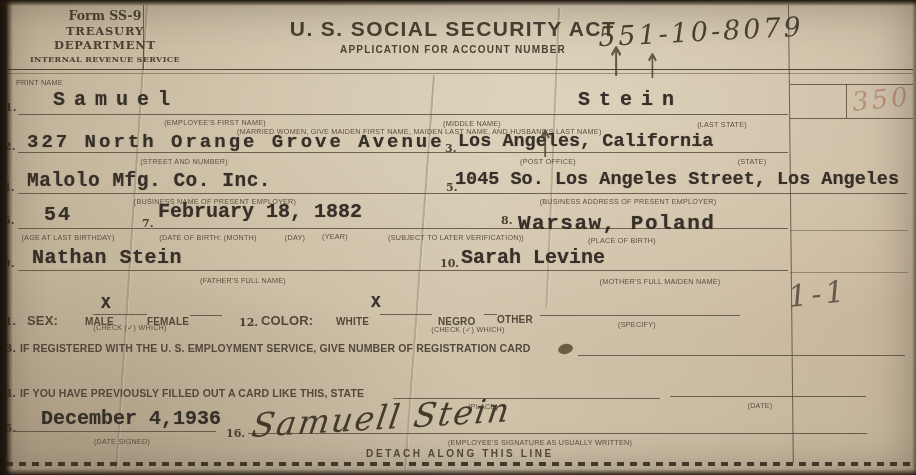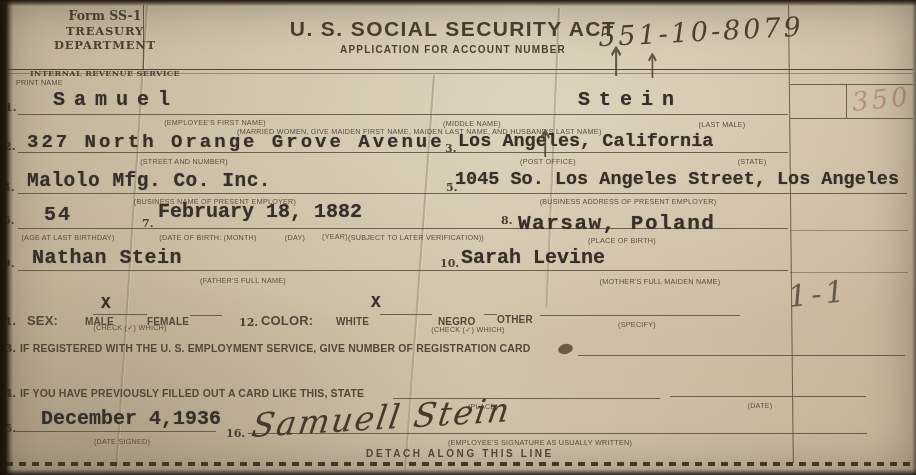--- a/index.html
+++ b/index.html
@@ -48,35 +48,35 @@
   .hw{position:absolute;font-family:"DejaVu Serif",serif;font-style:italic;
      color:var(--ink-pen,#4c4234);z-index:8;white-space:nowrap;}
   .arrow{position:absolute;font-family:"DejaVu Sans",sans-serif;font-size:24px;
      color:rgba(78,66,50,.85);z-index:8;transform:scaleY(1.7);}
   .blob{position:absolute;width:15px;height:10px;border-radius:50%;
      background:rgba(84,66,42,.8);transform:rotate(-12deg);z-index:7;}
   .hdr-corner{position:absolute;left:20px;top:8px;width:170px;text-align:center;z-index:6;
      font-family:"DejaVu Serif",serif;color:#4d4234;}
   .hdr-corner .l1{font-size:12.5px;font-weight:bold;}
   .hdr-corner .l2{font-size:11.5px;font-weight:bold;letter-spacing:.8px;margin-top:1px;}
-  .hdr-corner .l3{font-size:8px;font-weight:bold;letter-spacing:.4px;margin-top:16px;}
+  .hdr-corner .l3{font-size:8px;font-weight:bold;letter-spacing:.4px;margin-top:2px;}
   .title{position:absolute;left:453px;top:17px;transform:translateX(-50%);
      font-size:21px;font-weight:bold;letter-spacing:1.4px;color:#4a3f31;z-index:6;white-space:nowrap;}
   .subtitle{position:absolute;left:453px;top:44px;transform:translateX(-50%);
      font-size:10px;font-weight:bold;letter-spacing:1.2px;color:#4d4234;z-index:6;white-space:nowrap;}
   .detach{position:absolute;left:460px;top:448px;transform:translateX(-50%);
      font-size:10px;font-weight:bold;letter-spacing:2.6px;color:#564a3a;z-index:6;white-space:nowrap;}
 </style>
 </head>
 <body>
 
 <div id="stage">
 
   <div class="hdr-corner">
-    <div class="l1">Form SS-1</div>
+    <div class="l1">Form SS-9</div>
     <div class="l2">TREASURY DEPARTMENT</div>
     <div class="l3">INTERNAL REVENUE SERVICE</div>
   </div>
   <div class="title">U. S. SOCIAL SECURITY ACT</div>
   <div class="subtitle">APPLICATION FOR ACCOUNT NUMBER</div>
 
   <div class="hw" style="left:598px;top:16px;font-size:27px;letter-spacing:3px;transform:rotate(-3deg);">551-10-8079</div>
   <span class="arrow" style="left:606px;top:48px;">↑</span>
   <span class="arrow" style="left:644px;top:54px;font-size:20px;">↑</span>
   <span class="arrow" style="left:536px;top:132px;font-size:22px;">↑</span>
@@ -113,21 +113,21 @@
   <div class="crease" style="left:146px;top:5px;height:465px;transform:rotate(3.8deg);"></div>
   <div class="crease" style="left:433px;top:75px;height:395px;transform:rotate(4.2deg);"></div>
   <div class="crease" style="left:558px;top:8px;height:300px;transform:rotate(2.4deg);"></div>
 
   <div class="c" style="left:16px;top:78px;transform:none;">PRINT NAME</div>
   <span class="n" style="left:5px;top:101px;">1.</span>
   <span class="t" style="left:53px;top:88px;letter-spacing:9px;">Samuel</span>
   <span class="c" style="left:215px;top:118px;">(EMPLOYEE'S FIRST NAME)</span>
   <span class="c" style="left:472px;top:119px;">(MIDDLE NAME)</span>
   <span class="t" style="left:578px;top:88px;letter-spacing:9px;">Stein</span>
-  <span class="c" style="left:722px;top:120px;">(LAST MALE)</span>
+  <span class="c" style="left:722px;top:120px;">(LAST STATE)</span>
   <span class="c" style="left:237px;top:127px;transform:none;">(MARRIED WOMEN, GIVE MAIDEN FIRST NAME, MAIDEN LAST NAME, AND HUSBAND'S LAST NAME)</span>
 
   <span class="n" style="left:4px;top:140px;">2.</span>
   <span class="t" style="left:27px;top:131px;font-size:19px;letter-spacing:3px;">327 North Orange Grove Avenue</span>
   <span class="c" style="left:184px;top:157px;">(STREET AND NUMBER)</span>
   <span class="n" style="left:445px;top:142px;">3.</span>
   <span class="t" style="left:458px;top:131px;font-size:18.5px;">Los Angeles, California</span>
   <span class="c" style="left:548px;top:157px;">(POST OFFICE)</span>
   <span class="c" style="left:752px;top:157px;">(STATE)</span>
 
@@ -139,21 +139,21 @@
   <span class="c" style="left:628px;top:197px;">(BUSINESS ADDRESS OF PRESENT EMPLOYER)</span>
 
   <span class="n" style="left:3px;top:214px;">6.</span>
   <span class="t" style="left:44px;top:203px;letter-spacing:2px;">54</span>
   <span class="c" style="left:68px;top:233px;">(AGE AT LAST BIRTHDAY)</span>
   <span class="n" style="left:142px;top:217px;">7.</span>
   <span class="t" style="left:158px;top:200px;">February 18, 1882</span>
   <span class="c" style="left:208px;top:233px;">(DATE OF BIRTH: (MONTH)</span>
   <span class="c" style="left:295px;top:233px;">(DAY)</span>
   <span class="c" style="left:335px;top:232px;">(YEAR)</span>
-  <span class="c" style="left:416px;top:233px;">(SUBJECT TO LATER VERIFICATION))</span>
+  <span class="c" style="left:456px;top:233px;">(SUBJECT TO LATER VERIFICATION))</span>
   <span class="n" style="left:501px;top:214px;">8.</span>
   <span class="t" style="left:518px;top:212px;font-size:21px;letter-spacing:1.5px;">Warsaw, Poland</span>
   <span class="c" style="left:622px;top:236px;">(PLACE OF BIRTH)</span>
 
   <span class="n" style="left:3px;top:257px;">9.</span>
   <span class="t" style="left:32px;top:246px;letter-spacing:.5px;">Nathan Stein</span>
   <span class="c" style="left:220px;top:276px;padding-left:46px;">(FATHER'S FULL NAME)</span>
   <span class="n" style="left:440px;top:257px;">10.</span>
   <span class="t" style="left:461px;top:246px;">Sarah Levine</span>
   <span class="c" style="left:660px;top:277px;">(MOTHER'S FULL MAIDEN NAME)</span>

